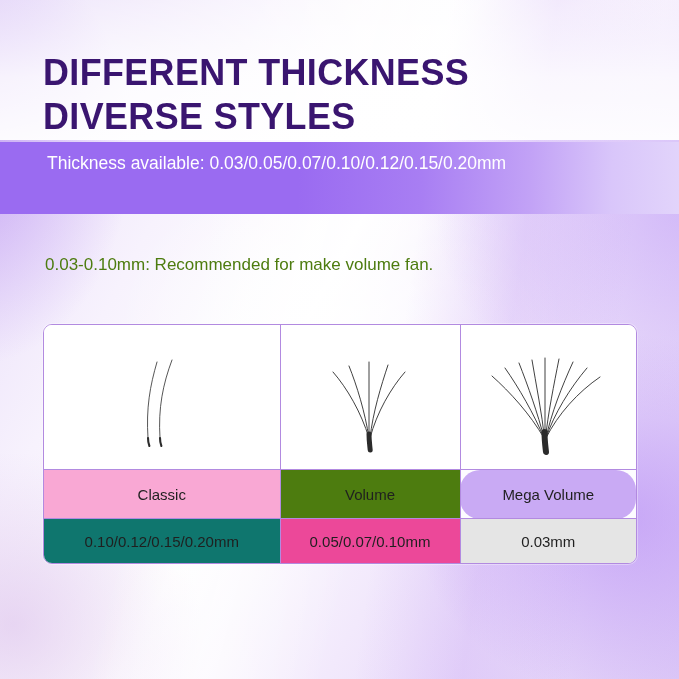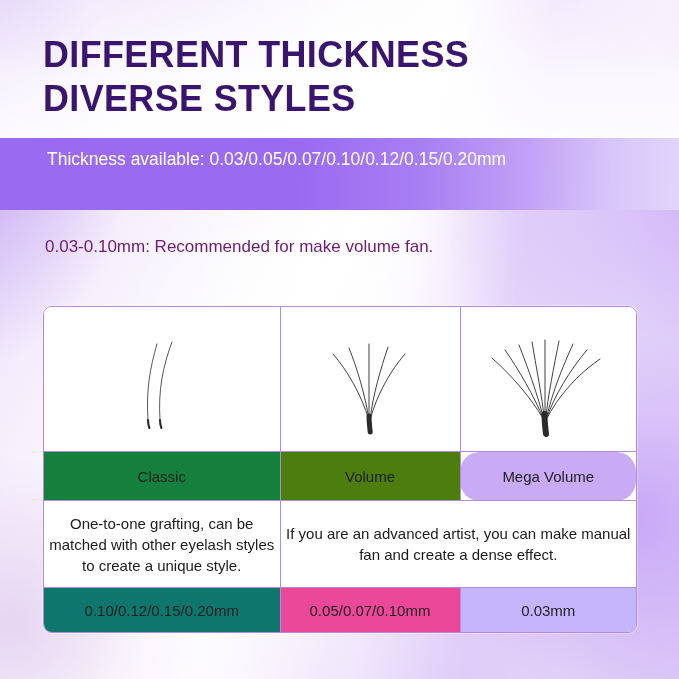--- a/index.html
+++ b/index.html
@@ -30,42 +30,42 @@
       linear-gradient(104deg, rgba(255,255,255,0) 30%, rgba(255,255,255,0.55) 44%, rgba(255,255,255,0) 58%),
       linear-gradient(98deg, rgba(198,160,244,0) 58%, rgba(198,160,244,0.28) 72%, rgba(198,160,244,0) 86%);
     pointer-events: none;
   }
   .bg-top-white {
     position: absolute; left: 0; right: 0; top: 0; height: 140px;
     background: linear-gradient(180deg, rgba(255,255,255,0.35) 0%, rgba(255,255,255,0.82) 55%, rgba(255,255,255,0.95) 100%);
     pointer-events: none;
   }
 
-  .page { position: absolute; inset: 0; }
+  .page { position: absolute; inset: 0; margin-top: 18px; }
 
   
   .heading {
     position: absolute;
     left: 43px; top: 33px;
     width: 600px;
     color: #3a1570;
     font-size: 37px;
     line-height: 44px;
     font-weight: bold;
     letter-spacing: 0.4px;
     font-family: "Liberation Sans", sans-serif;
     transform: scaleX(0.97);
     transform-origin: left top;
     white-space: pre-line;
   }
 
   
   .banner {
     position: absolute;
-    left: 0; top: 138px;
+    left: 0; top: 124px;
     width: 679px; height: 72px;
     background: linear-gradient(92deg,
         #9a6bf1 0%, #9a6bf1 44%, #a87ef3 62%,
         #c2a2f6 78%, #d9c6fa 90%, #e2d4fb 100%);
   }
   .banner-line1 {
     position: absolute; left: 47px; top: 9px;
     color: #ffffff;
     font-size: 17.5px;
     line-height: 24px;
@@ -77,21 +77,21 @@
     font-size: 17.5px;
     line-height: 24px;
     font-weight: bold;
     white-space: nowrap;
   }
 
   
   .info {
     position: absolute;
     left: 45px; top: 234px;
-    color: #701a75;
+    color: #4d7c0f;
     font-size: 17px;
     line-height: 25px;
   }
   .info div { white-space: nowrap; }
 
   
   .tbl-wrap {
     position: absolute;
     left: 43px; top: 306px;
     width: 592px;
@@ -123,41 +123,41 @@
   .col-c { width: 176px; }
 
   .img-cell { height: 144px; background: #ffffff; }
   .img-cell svg { display: block; margin: 0 auto; }
 
   .label-cell {
     height: 48px;
     font-size: 15px;
     color: #1f1f1f;
   }
-  .lab-classic { background: #15803d; }
+  .lab-classic { background: #f9a8d4; }
   .lab-volume  { background: #4d7c0f; }
   .lab-mega    { background: #c9aaf4; border-radius: 20px; }
 
   .desc-cell {
     height: 86px;
     background: #ffffff;
     font-size: 15px;
     line-height: 21px;
     color: #1c1c1c;
     padding: 4px 14px;
   }
 
   .val-cell {
     height: 44px;
     font-size: 15px;
     color: #1f1f1f;
   }
   .val-classic { background: #0f766e; }
   .val-volume  { background: #ec4899; }
-  .val-mega    { background: #c4b5fd; }
+  .val-mega    { background: #e5e5e5; }
 </style>
 </head>
 <body>
 
 <div class="bg"></div>
 <div class="bg-streak"></div>
 <div class="bg-top-white"></div>
 
 <div class="page">
 
@@ -221,24 +221,20 @@
           </svg>
         </td>
       </tr>
 
       <tr>
         <td class="label-cell lab-classic">Classic</td>
         <td class="label-cell lab-volume">Volume</td>
         <td class="label-cell lab-mega">Mega Volume</td>
       </tr>
 
-      <tr>
-        <td class="desc-cell">One-to-one grafting, can be matched with other eyelash styles to create a unique style.</td>
-        <td class="desc-cell" colspan="2">If you are an advanced artist, you can make manual fan and create a dense effect.</td>
-      </tr>
 
       <tr>
         <td class="val-cell val-classic">0.10/0.12/0.15/0.20mm</td>
         <td class="val-cell val-volume">0.05/0.07/0.10mm</td>
         <td class="val-cell val-mega">0.03mm</td>
       </tr>
     </tbody>
       </table>
   </div>
 

